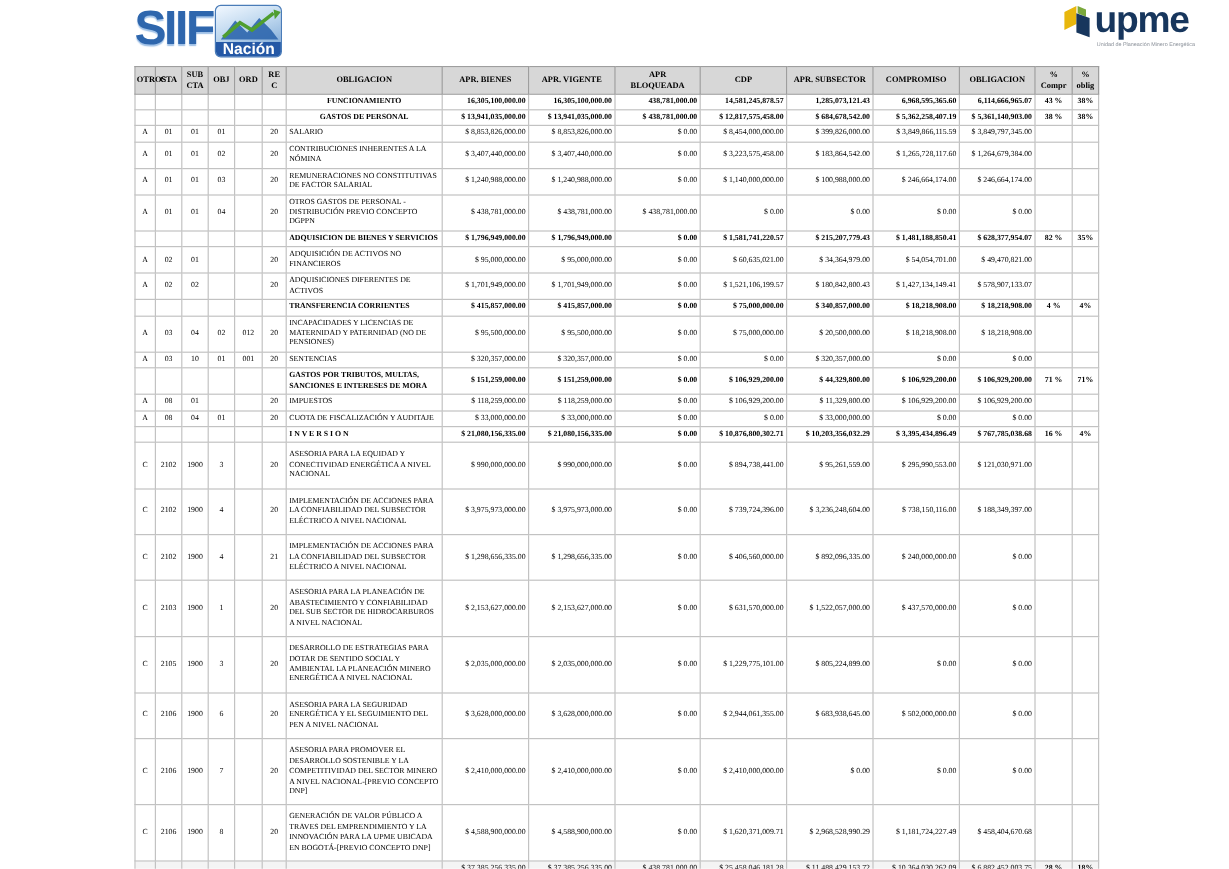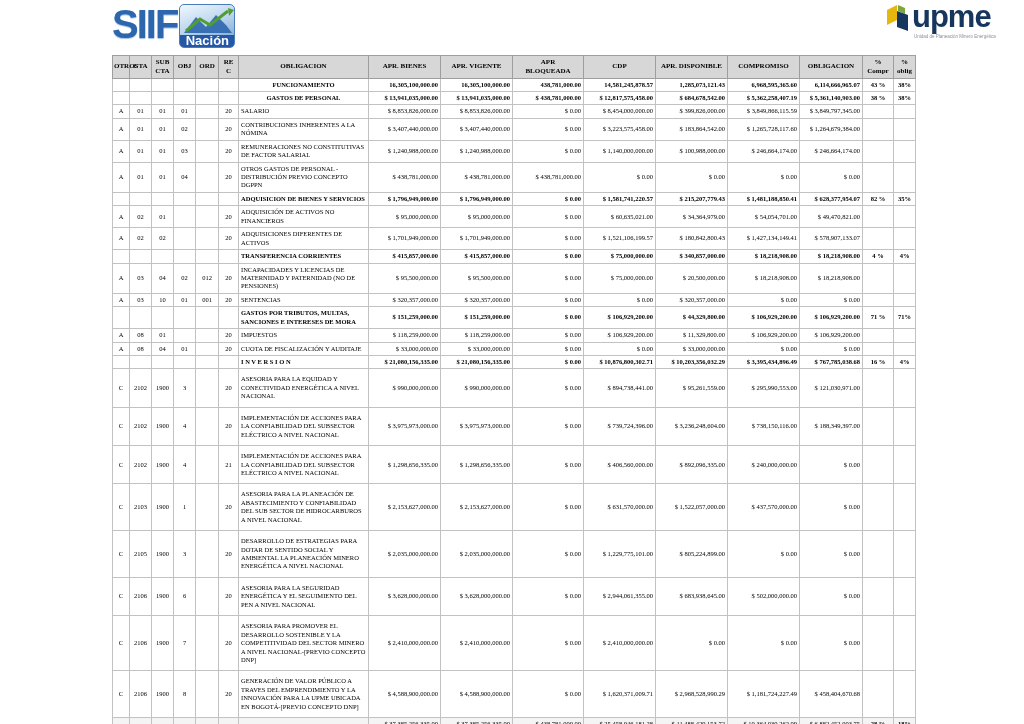--- a/index.html
+++ b/index.html
@@ -116,21 +116,21 @@
         <th>OBJ</th>
         <th>ORD</th>
         <th>RE
 C</th>
         <th>OBLIGACION</th>
         <th>APR. BIENES</th>
         <th>APR. VIGENTE</th>
         <th>APR
 BLOQUEADA</th>
         <th>CDP</th>
-        <th>APR. DISPONIBLE</th>
+        <th>APR. SUBSECTOR</th>
         <th>COMPROMISO</th>
         <th>OBLIGACION</th>
         <th>%
 Compr</th>
         <th>%
 oblig</th>
       </tr>
   </thead>
   <tbody id="body-rows">
       <tr class="section-center">

